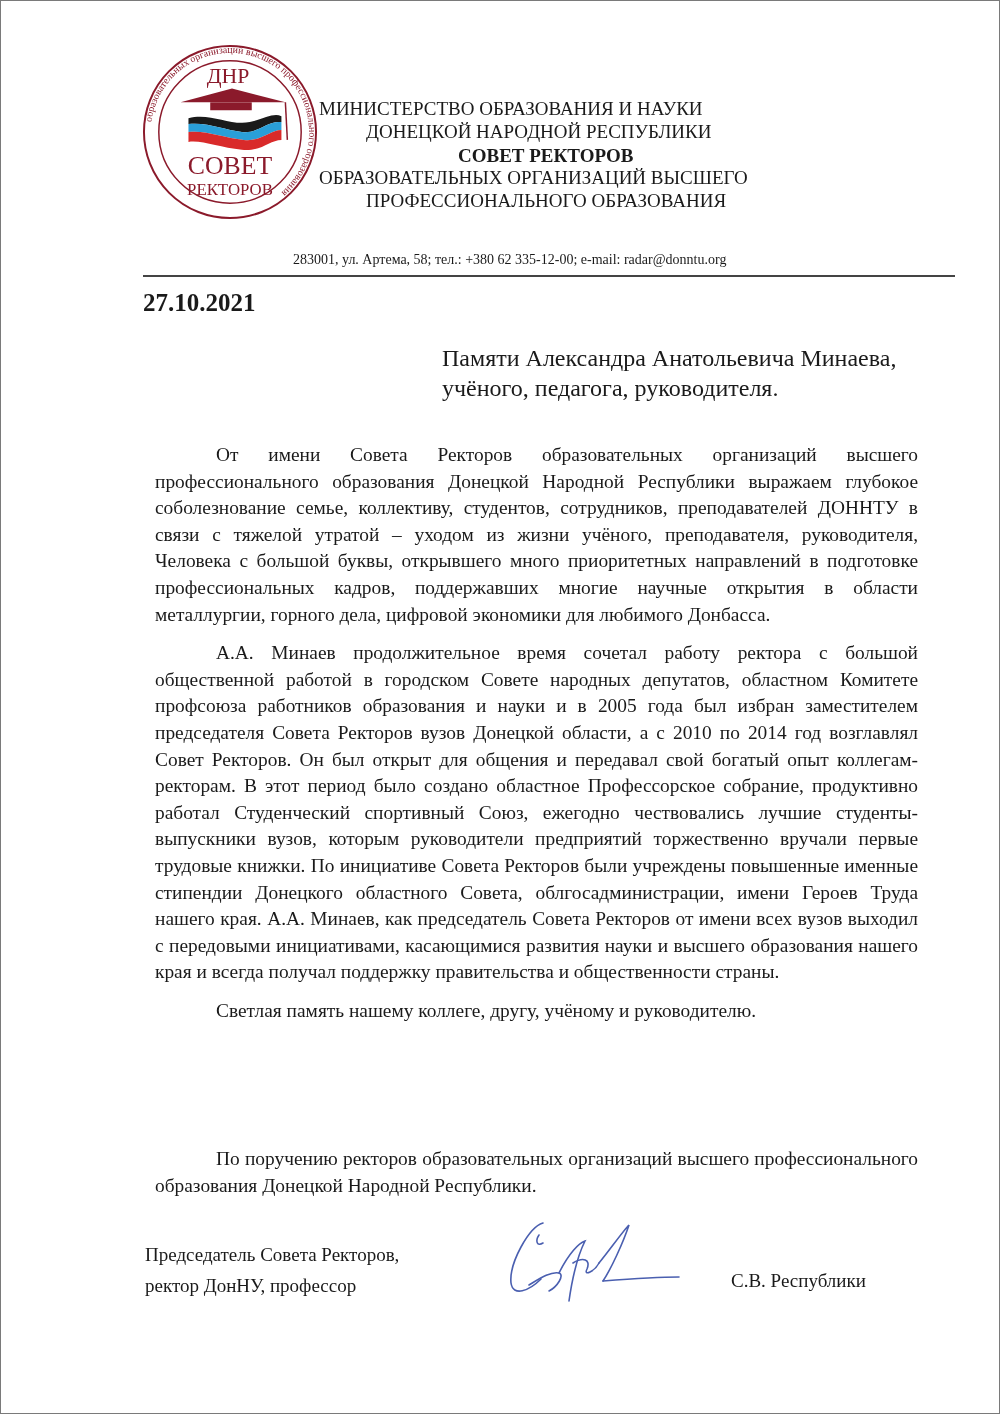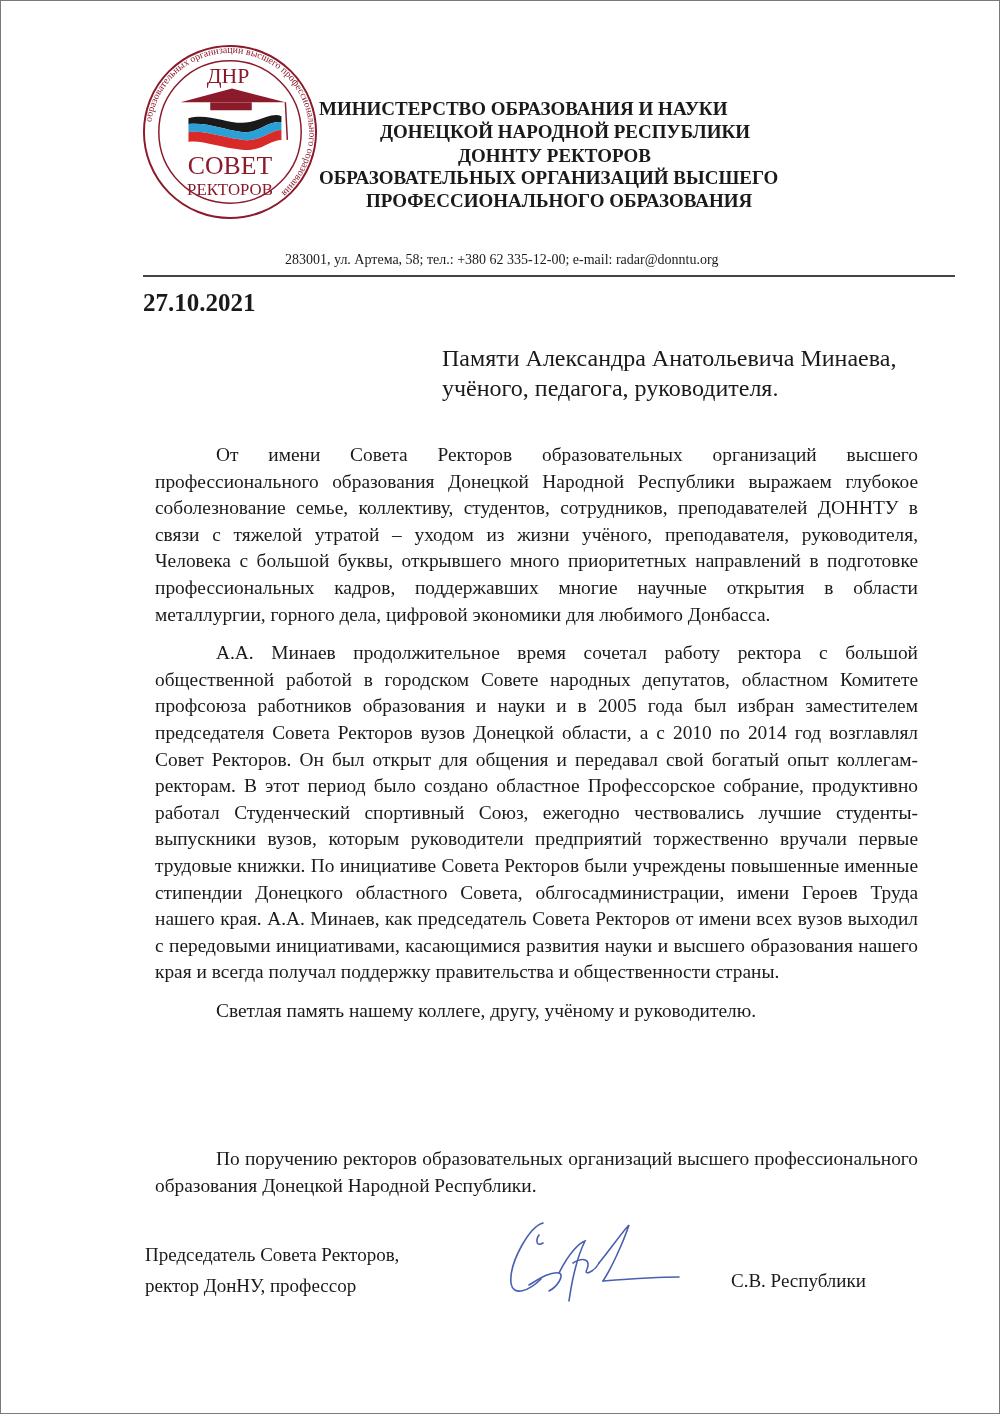--- a/index.html
+++ b/index.html
@@ -3,21 +3,21 @@
   <meta charset="utf-8">
   <style>
     html, body { margin: 0; padding: 0; background: #ffffff; }
     body { width: 1000px; height: 1414px; position: relative; overflow: hidden; }
     .page {
       position: absolute; left: 0; top: 0; width: 998px; height: 1412px;
       border: 1px solid #7a7a7a; background: #fff;
       font-family: "Liberation Serif", "DejaVu Serif", serif; color: #1a1a1a;
     }
     .logo { position: absolute; left: 140px; top: 42px; width: 178px; height: 178px; }
-    .hdr-line { font-size: 19px; line-height: 24px; position: absolute; white-space: nowrap; font-weight: bold; }
+    .hdr-line { font-size: 19px; line-height: 24px; position: absolute; white-space: nowrap; }
     .hdr-bold { font-weight: bold; }
     .addr { position: absolute; font-size: 14px; white-space: nowrap; }
     .addr a { color: #1f5fbf; text-decoration: underline; }
     .rule { position: absolute; left: 142px; top: 274px; width: 812px; height: 0; border-top: 2px solid #444; }
     .date { position: absolute; left: 142px; top: 288px; font-size: 25px; font-weight: bold; }
     .memo { position: absolute; left: 441px; top: 342px; font-size: 24px; line-height: 30px; }
     .body-text { position: absolute; left: 142px; width: 787px; font-size: 19.4px; line-height: 26.6px; text-align: justify; }
     .body-text p { margin: 12px; text-indent: 61px; }
     .sig-left { position: absolute; left: 144px; top: 1238px; font-size: 19px; line-height: 31px; }
     .sig-right { position: absolute; left: 730px; top: 1269px; font-size: 19px; }
@@ -42,26 +42,26 @@
     <rect x="70" y="60" width="42" height="8" fill="#8b1a2b"></rect>
     <line x1="146" y1="60" x2="148" y2="98" stroke="#8b1a2b" stroke-width="1.5"></line>
     <path d="M 48,76 C 70,70 90,84 110,80 C 124,77 134,70 142,74 L 142,80 C 128,78 118,92 102,90 C 84,88 68,80 48,82 Z" fill="#1a1a1a"></path>
     <path d="M 48,82 C 68,80 84,88 102,90 C 118,92 128,78 142,80 L 142,88 C 130,88 122,100 104,98 C 84,96 66,88 48,90 Z" fill="#2a9fd8"></path>
     <path d="M 48,90 C 66,88 84,96 104,98 C 122,100 130,88 142,88 L 142,98 C 130,98 122,110 102,108 C 80,106 62,98 48,100 Z" fill="#d92a2a"></path>
     <text x="90" y="132" text-anchor="middle" font-size="26" fill="#8b1a2b" font-family="Liberation Serif, serif">СОВЕТ</text>
     <text x="90" y="154" text-anchor="middle" font-size="17" fill="#8b1a2b" font-family="Liberation Serif, serif">РЕКТОРОВ</text>
   </svg>
 
   <div class="hdr-line" style="left:318px; top:96px;">МИНИСТЕРСТВО ОБРАЗОВАНИЯ И НАУКИ</div>
-  <div class="hdr-line" style="left:365px; top:119px;margin-left:14px;">ДОНЕЦКОЙ НАРОДНОЙ РЕСПУБЛИКИ</div>
-  <div class="hdr-line hdr-bold" style="left:457px; top:143px;">ДОННТУ РЕКТОРОВ</div>
+  <div class="hdr-line" style="left:365px; top:119px;">ДОНЕЦКОЙ НАРОДНОЙ РЕСПУБЛИКИ</div>
+  <div class="hdr-line hdr-bold" style="left:457px; top:143px;">СОВЕТ РЕКТОРОВ</div>
   <div class="hdr-line" style="left:318px; top:165px;">ОБРАЗОВАТЕЛЬНЫХ ОРГАНИЗАЦИЙ ВЫСШЕГО</div>
   <div class="hdr-line" style="left:365px; top:188px;">ПРОФЕССИОНАЛЬНОГО ОБРАЗОВАНИЯ</div>
 
-  <div class="addr" style="left:284px; top:251px;">283001, ул. Артема, 58; тел.: +380 62 335-12-00; e-mail: radar@donntu.org</div>
+  <div class="addr" style="left:292px; top:251px;">283001, ул. Артема, 58; тел.: +380 62 335-12-00; e-mail: radar@donntu.org</div>
 
   <div class="rule"></div>
 
   <div class="date">27.10.2021</div>
 
   <div class="memo">
     <div>Памяти Александра Анатольевича Минаева,</div>
     <div>учёного, педагога, руководителя.</div>
   </div>
 

